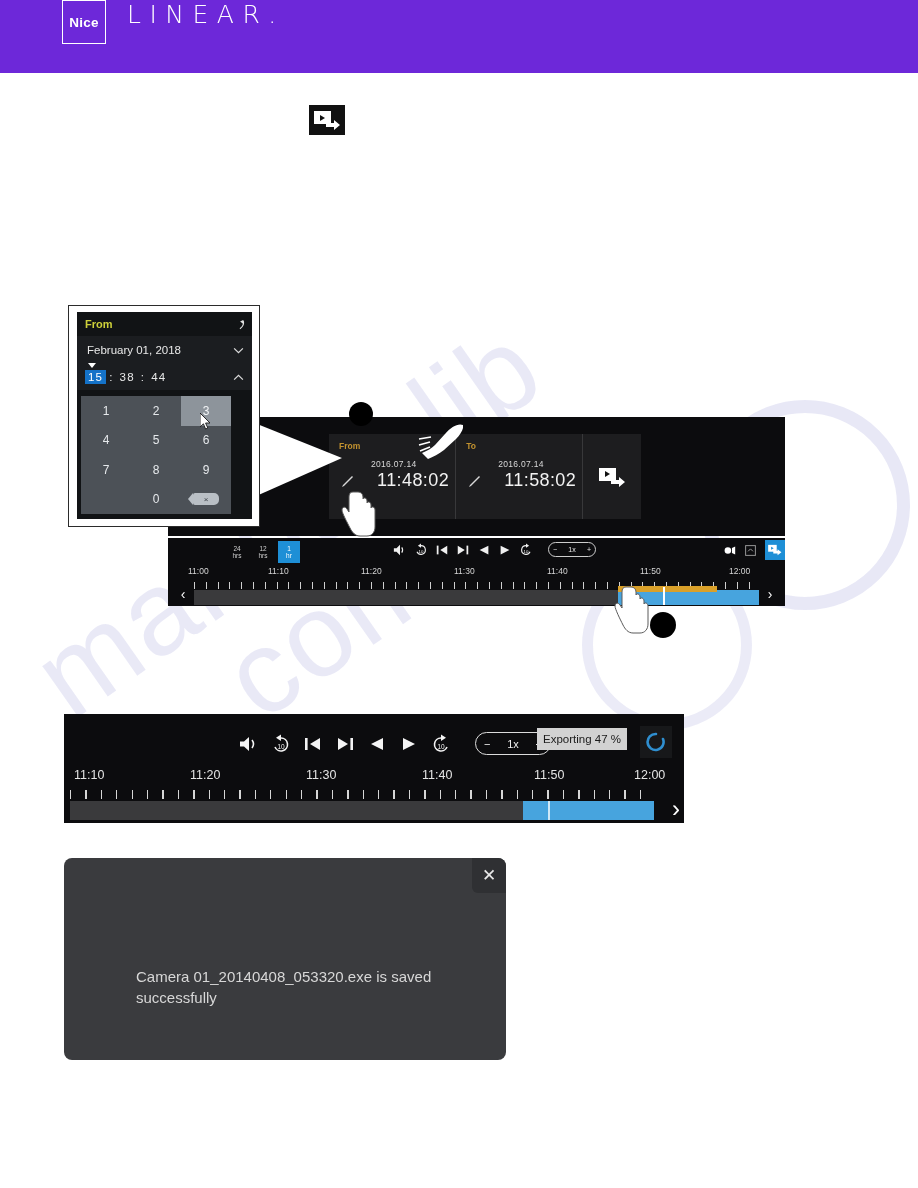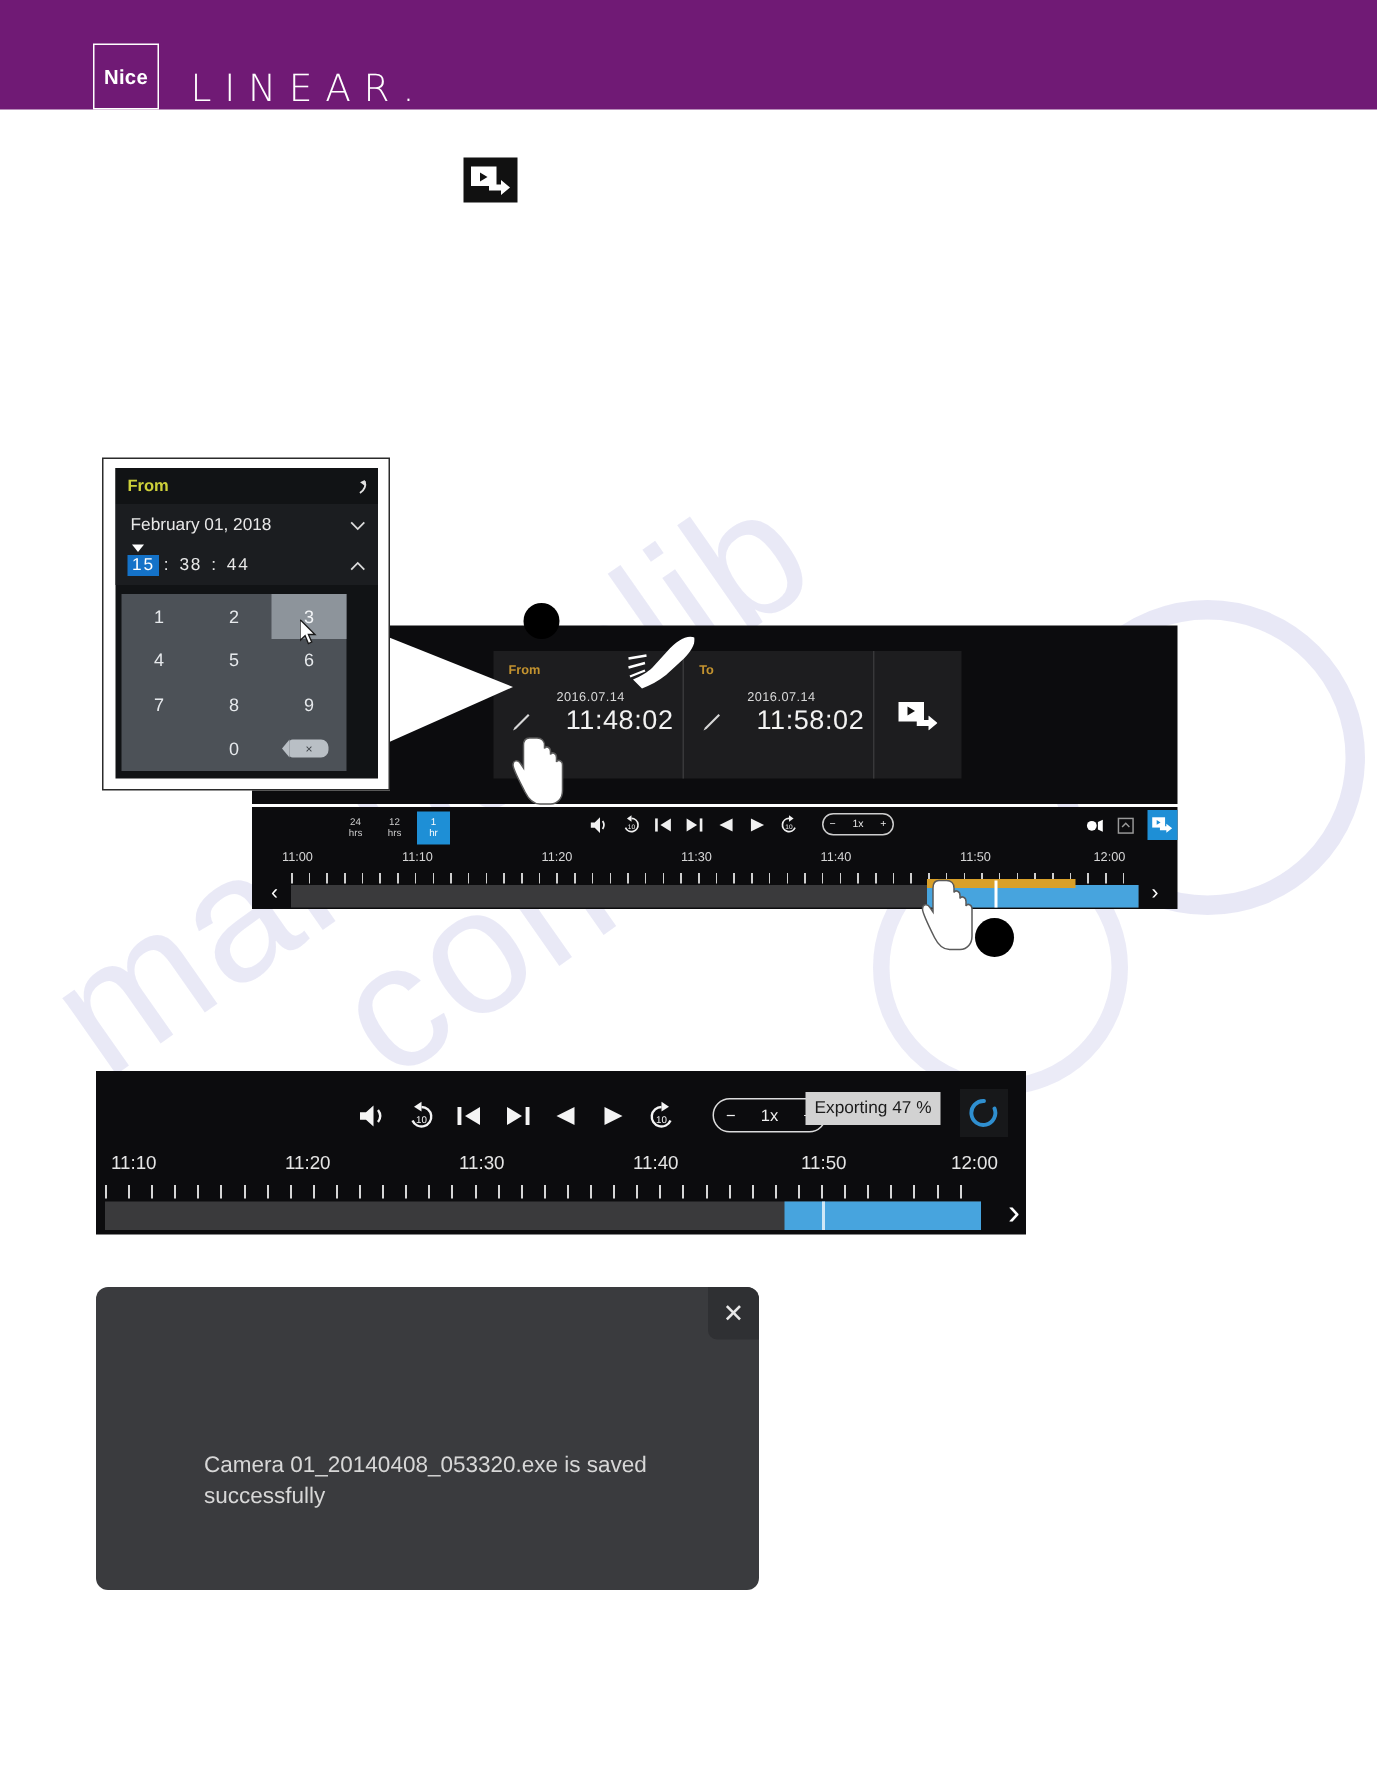--- a/index.html
+++ b/index.html
@@ -43,22 +43,22 @@
     border: 11px solid #bdbde6;
     border-radius: 50%;
     opacity: .30;
     z-index: 0;
   }
 
   
   .header {
     position: absolute; left: 0; top: 0;
     width: 918px; height: 73px;
-    background: #701a75;
-    display: flex; align-items: flex-end;
+    background: #6d28d9;
+    display: flex; align-items: flex-start;
     z-index: 5;
   }
   .nice-box {
     margin-left: 62px;
     width: 44px; height: 44px;
     border: 1.6px solid #ffffff;
     display: flex; align-items: center; justify-content: center;
   }
   .nice-box span {
     color: #ffffff; font-size: 13.5px; font-weight: bold;

